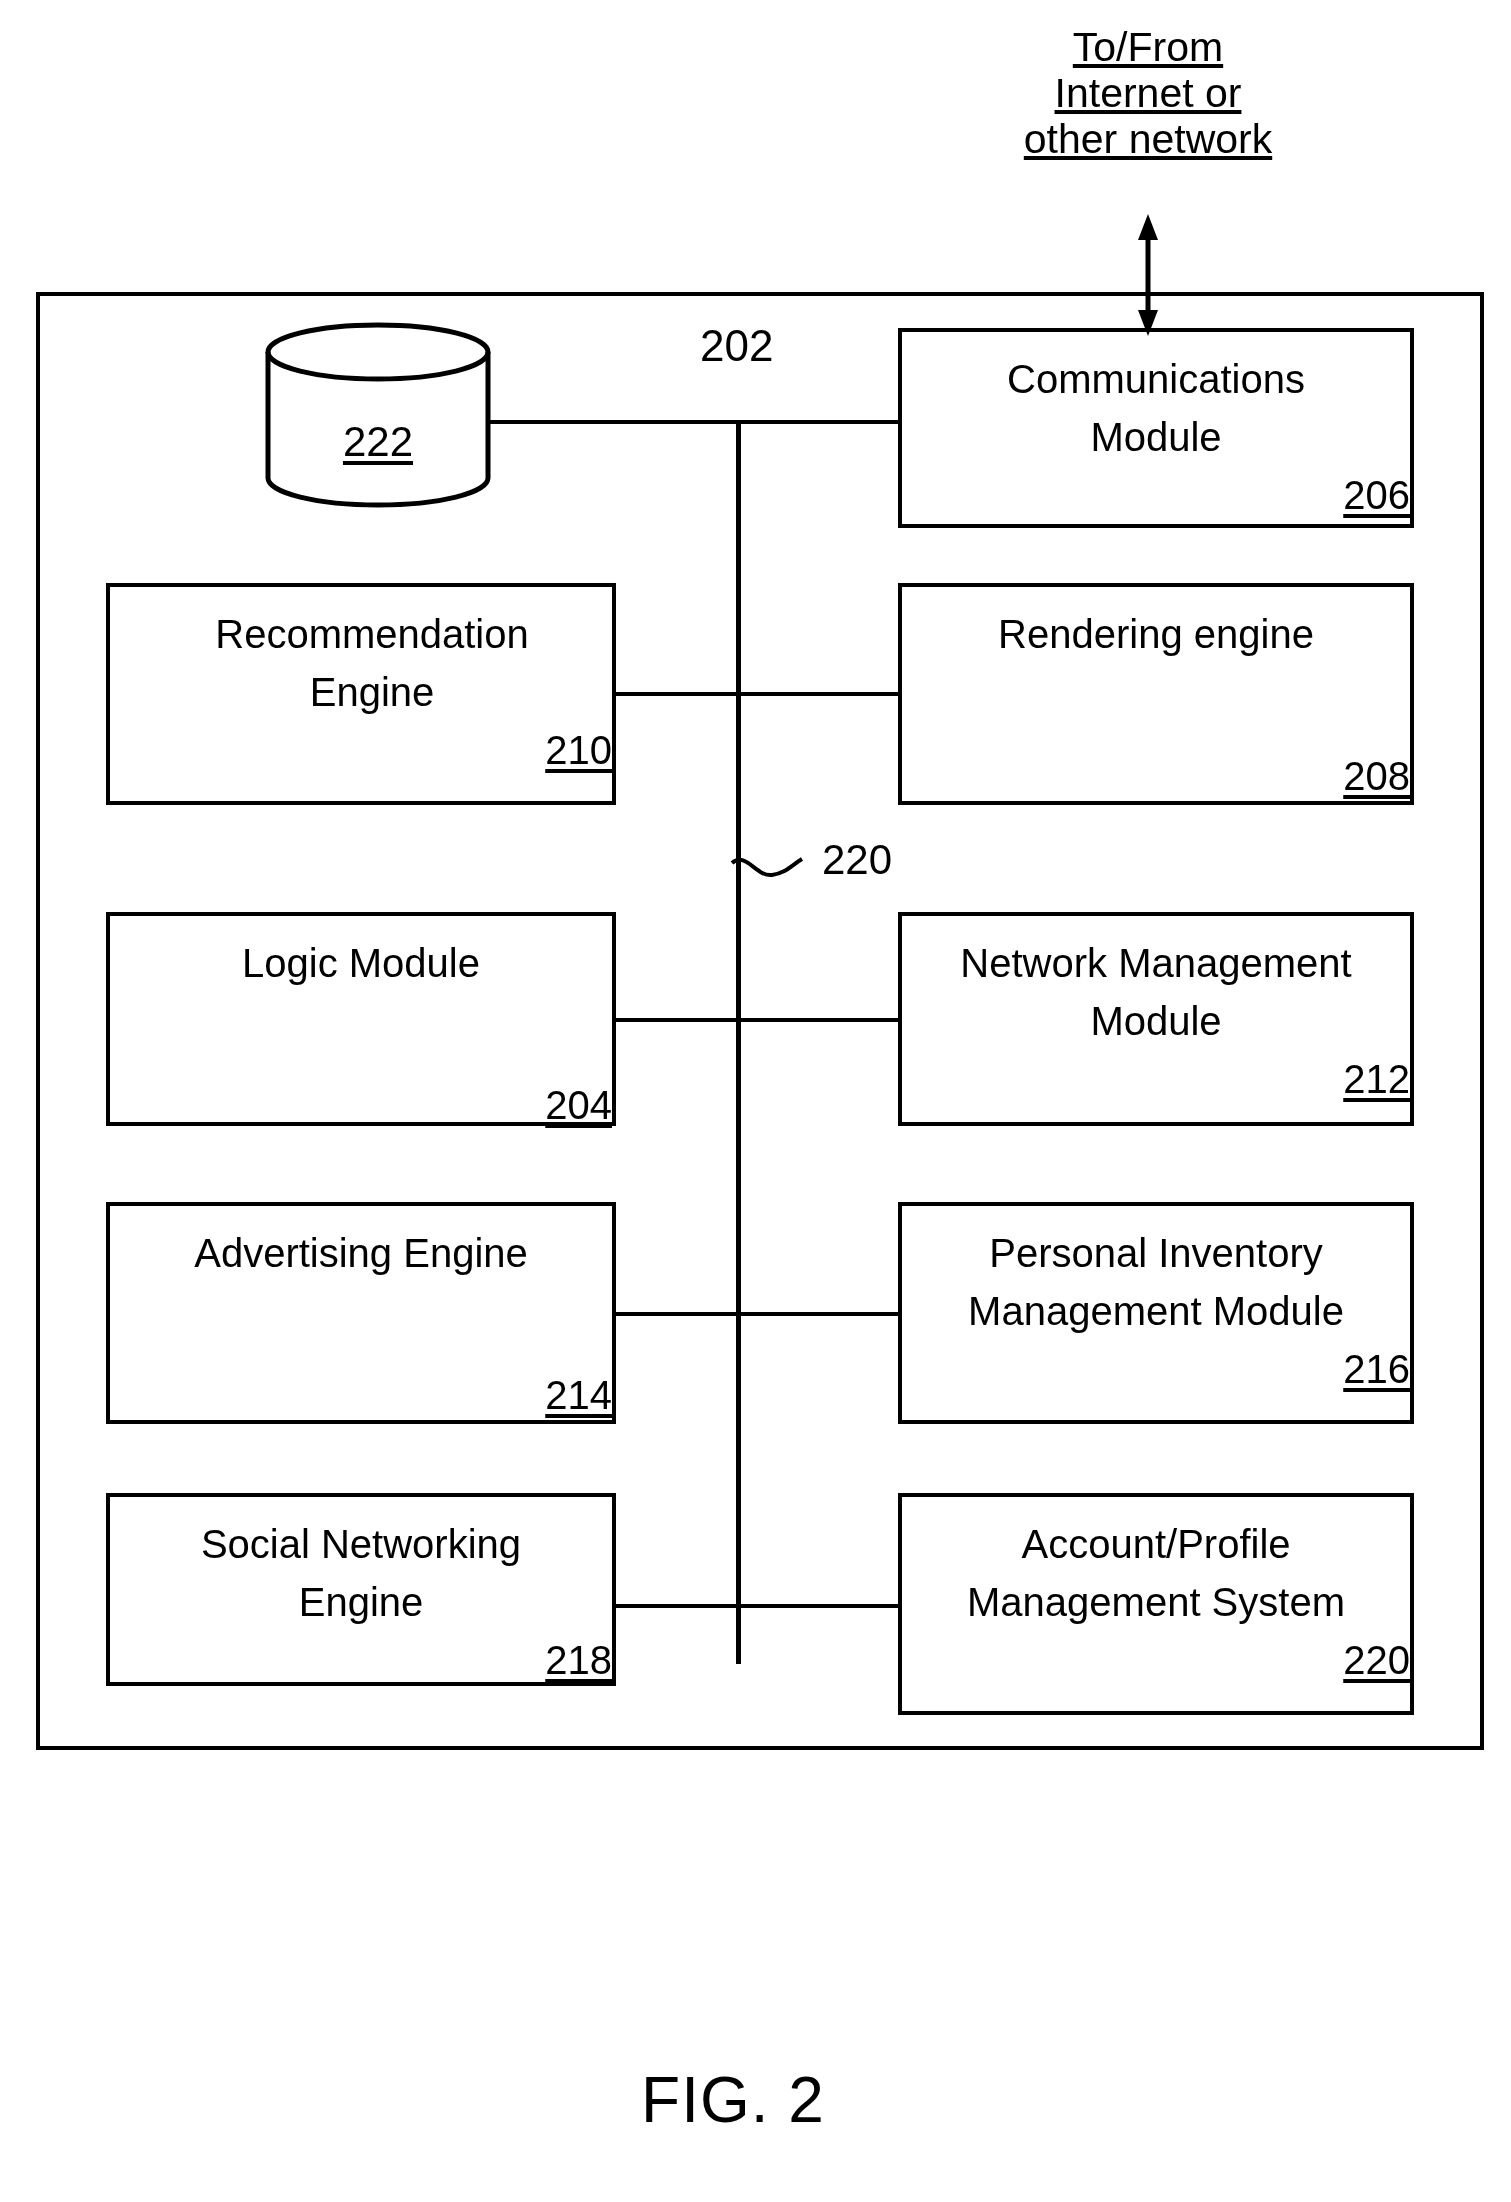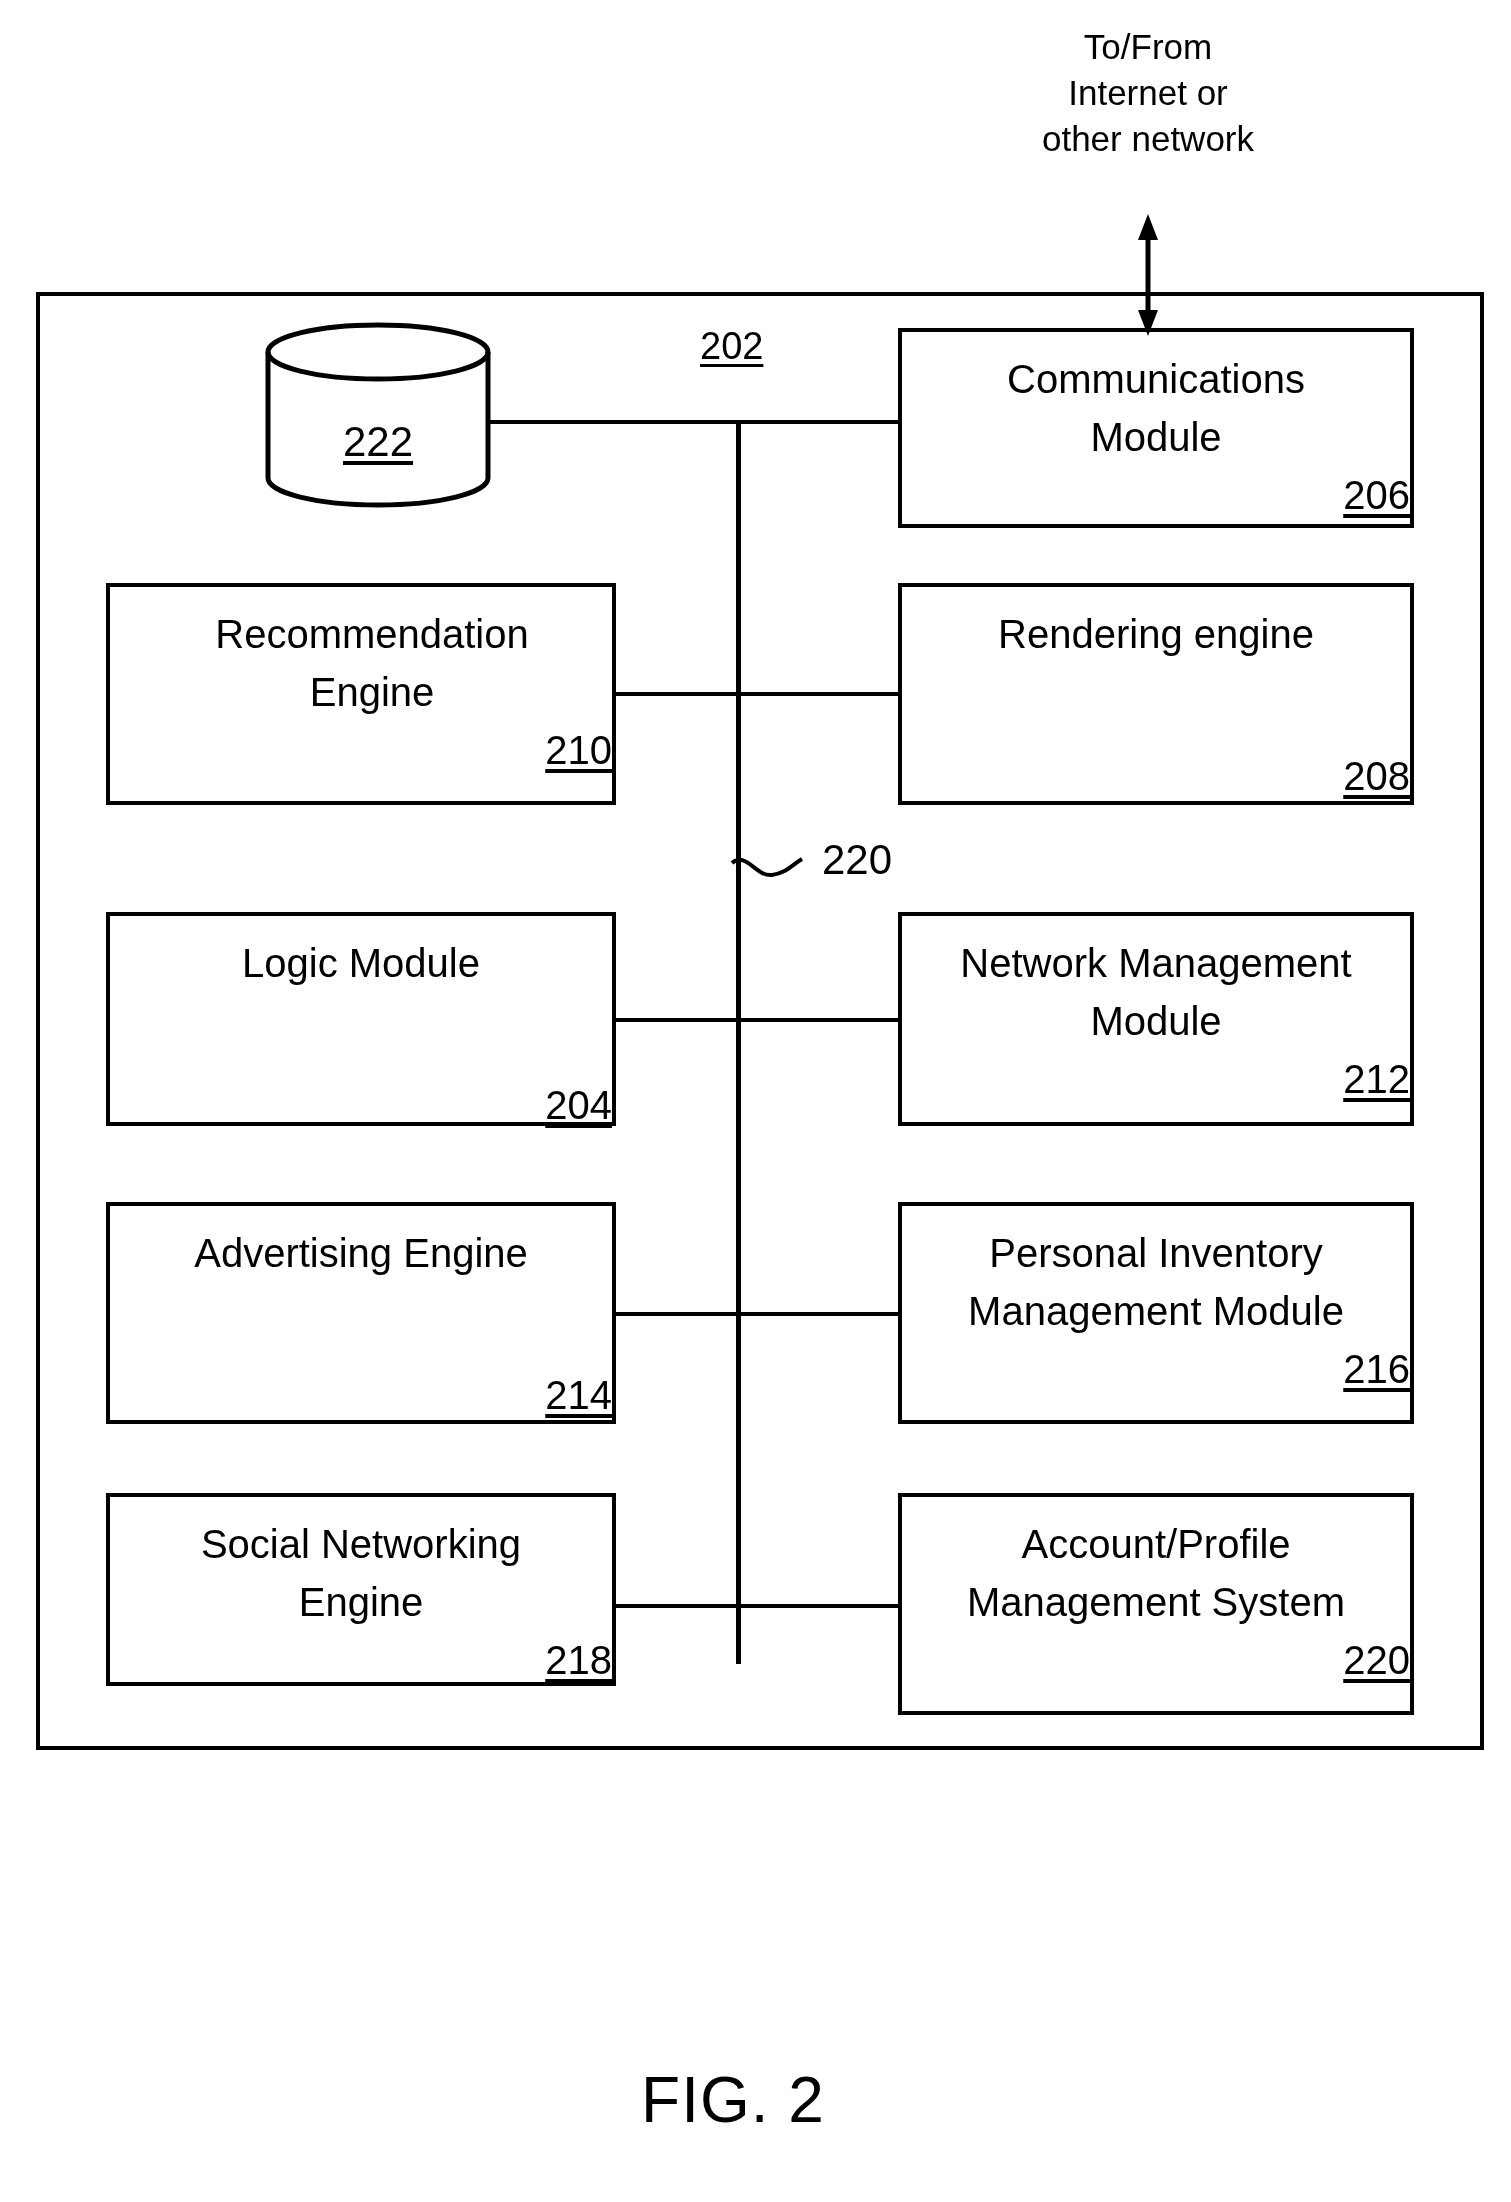--- a/index.html
+++ b/index.html
@@ -21,24 +21,25 @@
     width: 1511px;
     height: 2202px;
   }
   
   .net-label {
     position: absolute;
     left: 938px;
     top: 24px;
     width: 420px;
     text-align: center;
-    font-size: 35px;
+    font-size: 41px;
     line-height: 46px;
     letter-spacing: 0px;
     white-space: pre-line;
+    text-decoration: underline;
   }
   
   .net-arrow {
     position: absolute;
     left: 1126px;
     top: 214px;
     width: 44px;
     height: 122px;
   }
   
@@ -48,23 +49,22 @@
     top: 292px;
     width: 1448px;
     height: 1458px;
     border: 4px solid #000;
     box-sizing: border-box;
   }
   .label-202 {
     position: absolute;
     left: 700px;
     top: 322px;
-    font-size: 38px;
+    font-size: 44px;
     line-height: 48px;
-    text-decoration: underline;
     text-underline-offset: 5px;
     text-align: center;
   }
   
   .bus-line {
     position: absolute;
     left: 736px;
     top: 420px;
     width: 5px;
     height: 1244px;

